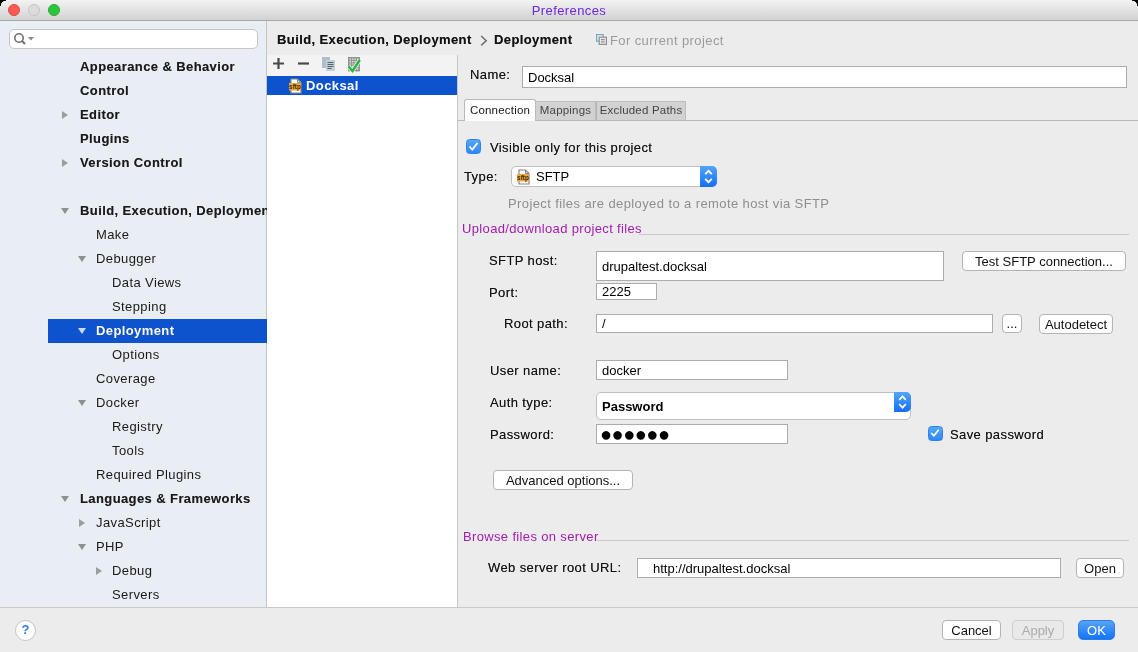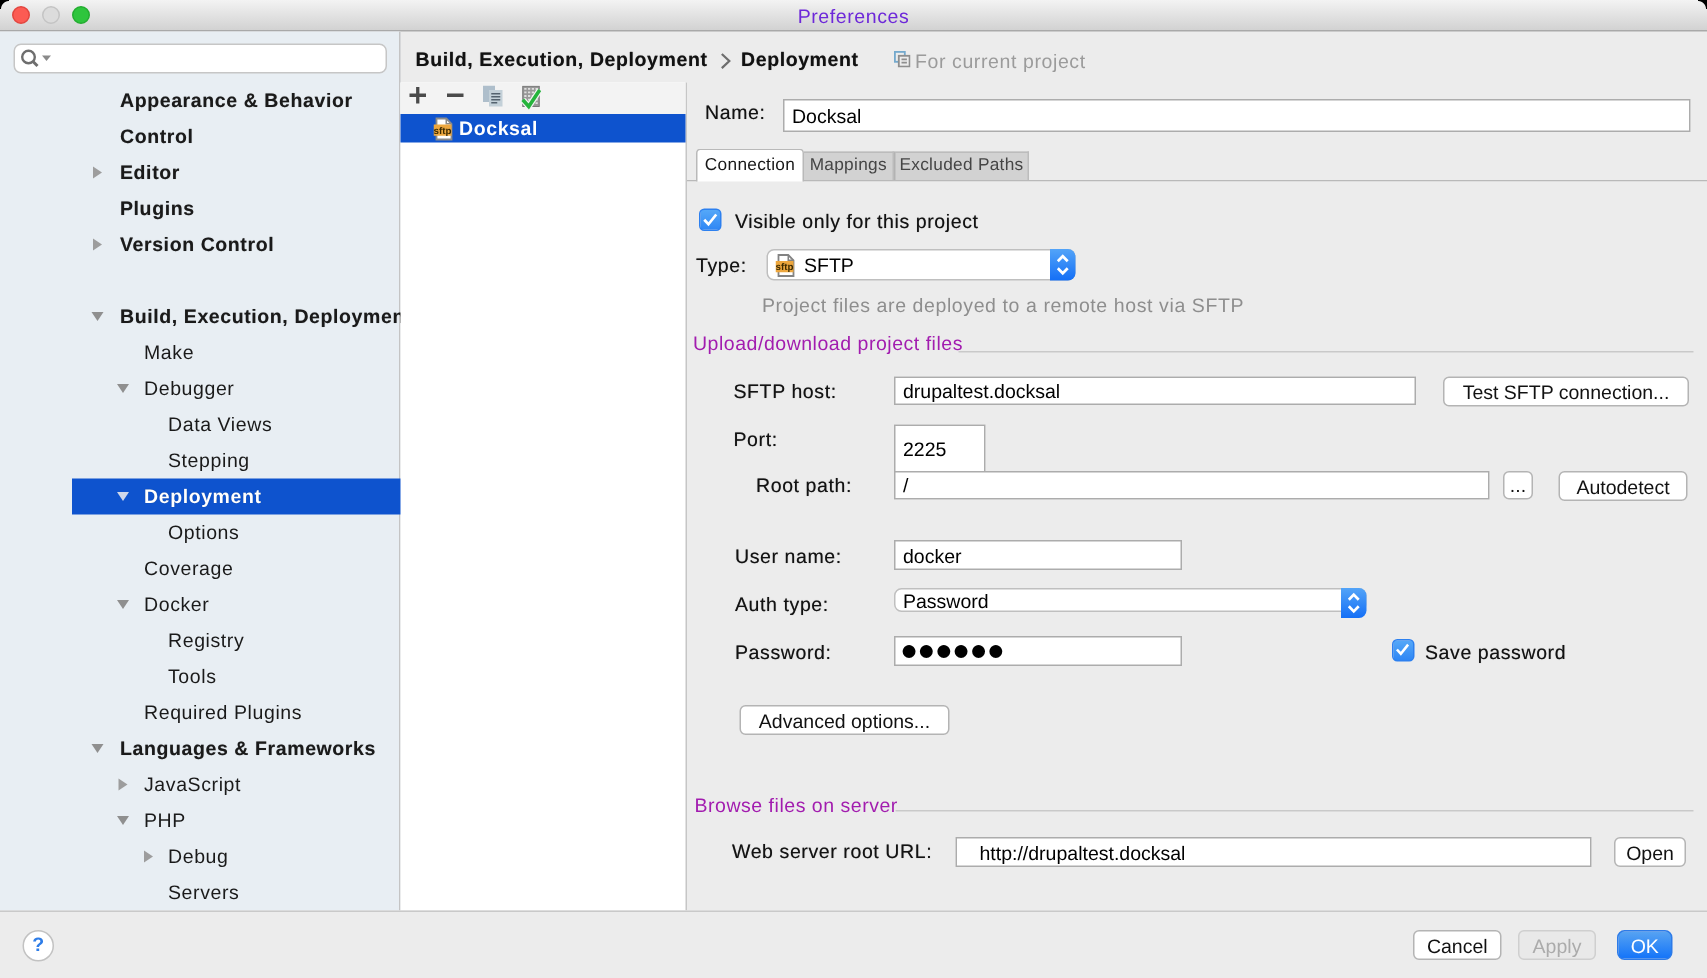--- a/index.html
+++ b/index.html
@@ -263,36 +263,36 @@
   <path d="M5.2 8.2 L8.5 4.8 L11.8 8.2" fill="none" stroke="#fff" stroke-width="1.8"></path>
   <path d="M5.2 12.8 L8.5 16.2 L11.8 12.8" fill="none" stroke="#fff" stroke-width="1.8"></path>
  </svg>
 </div>
 <div class="hint" style="left:508px;top:196px;">Project files are deployed to a remote host via SFTP</div>
 
 <div class="sect" style="left:462px;top:221px;">Upload/download project files</div>
 <div class="hline" style="left:639px;top:234px;width:490px;"></div>
 
 <div class="lbl" style="left:489px;top:253px;">SFTP host:</div>
-<div class="fld" style="left:596px;top:251px;width:348px;height:19px;">drupaltest.docksal</div>
+<div class="fld" style="left:596px;top:251px;width:348px;height:30px;">drupaltest.docksal</div>
 <div class="btn" style="left:962px;top:251px;width:164px;height:20px;">Test SFTP connection...</div>
 
 <div class="lbl" style="left:489px;top:285px;">Port:</div>
-<div class="fld" style="left:596px;top:283px;width:61px;height:32px;">2225</div>
+<div class="fld" style="left:596px;top:283px;width:61px;height:17px;">2225</div>
 
 <div class="lbl" style="left:489px;top:316px;margin-left:15px;">Root path:</div>
 <div class="fld" style="left:596px;top:314px;width:397px;height:19px;">/</div>
 <div class="btn" style="left:1002px;top:314px;width:20px;height:19px;">...</div>
-<div class="btn" style="left:1039px;top:314px;width:86px;height:20px;">Autodetect</div>
+<div class="btn" style="left:1039px;top:314px;width:74px;height:20px;">Autodetect</div>
 
 <div class="lbl" style="left:490px;top:363px;">User name:</div>
 <div class="fld" style="left:596px;top:360px;width:192px;height:20px;">docker</div>
 
 <div class="lbl" style="left:490px;top:395px;">Auth type:</div>
-<div class="fld" style="left:596px;top:392px;width:315px;height:16px;border-radius:5px;border-color:#bfbfbf;">Password</div>
+<div class="fld" style="left:596px;top:392px;width:315px;height:28px;border-radius:5px;border-color:#bfbfbf;font-weight:bold;">Password</div>
 <div class="stepper" style="left:894px;top:392px;width:17px;height:20px;border-radius:0 5px 5px 0;">
  <svg width="17" height="20" viewBox="0 0 17 20">
   <path d="M5.2 7.8 L8.5 4.4 L11.8 7.8" fill="none" stroke="#fff" stroke-width="1.8"></path>
   <path d="M5.2 12.2 L8.5 15.6 L11.8 12.2" fill="none" stroke="#fff" stroke-width="1.8"></path>
  </svg>
 </div>
 
 <div class="lbl" style="left:490px;top:427px;">Password:</div>
 <div class="fld" style="left:596px;top:424px;width:192px;height:20px;font-size:20px;letter-spacing:-.5px;padding-left:3px;">●●●●●●</div>
 <div class="cb" style="left:928px;top:426px;width:15px;height:15px;"></div>

